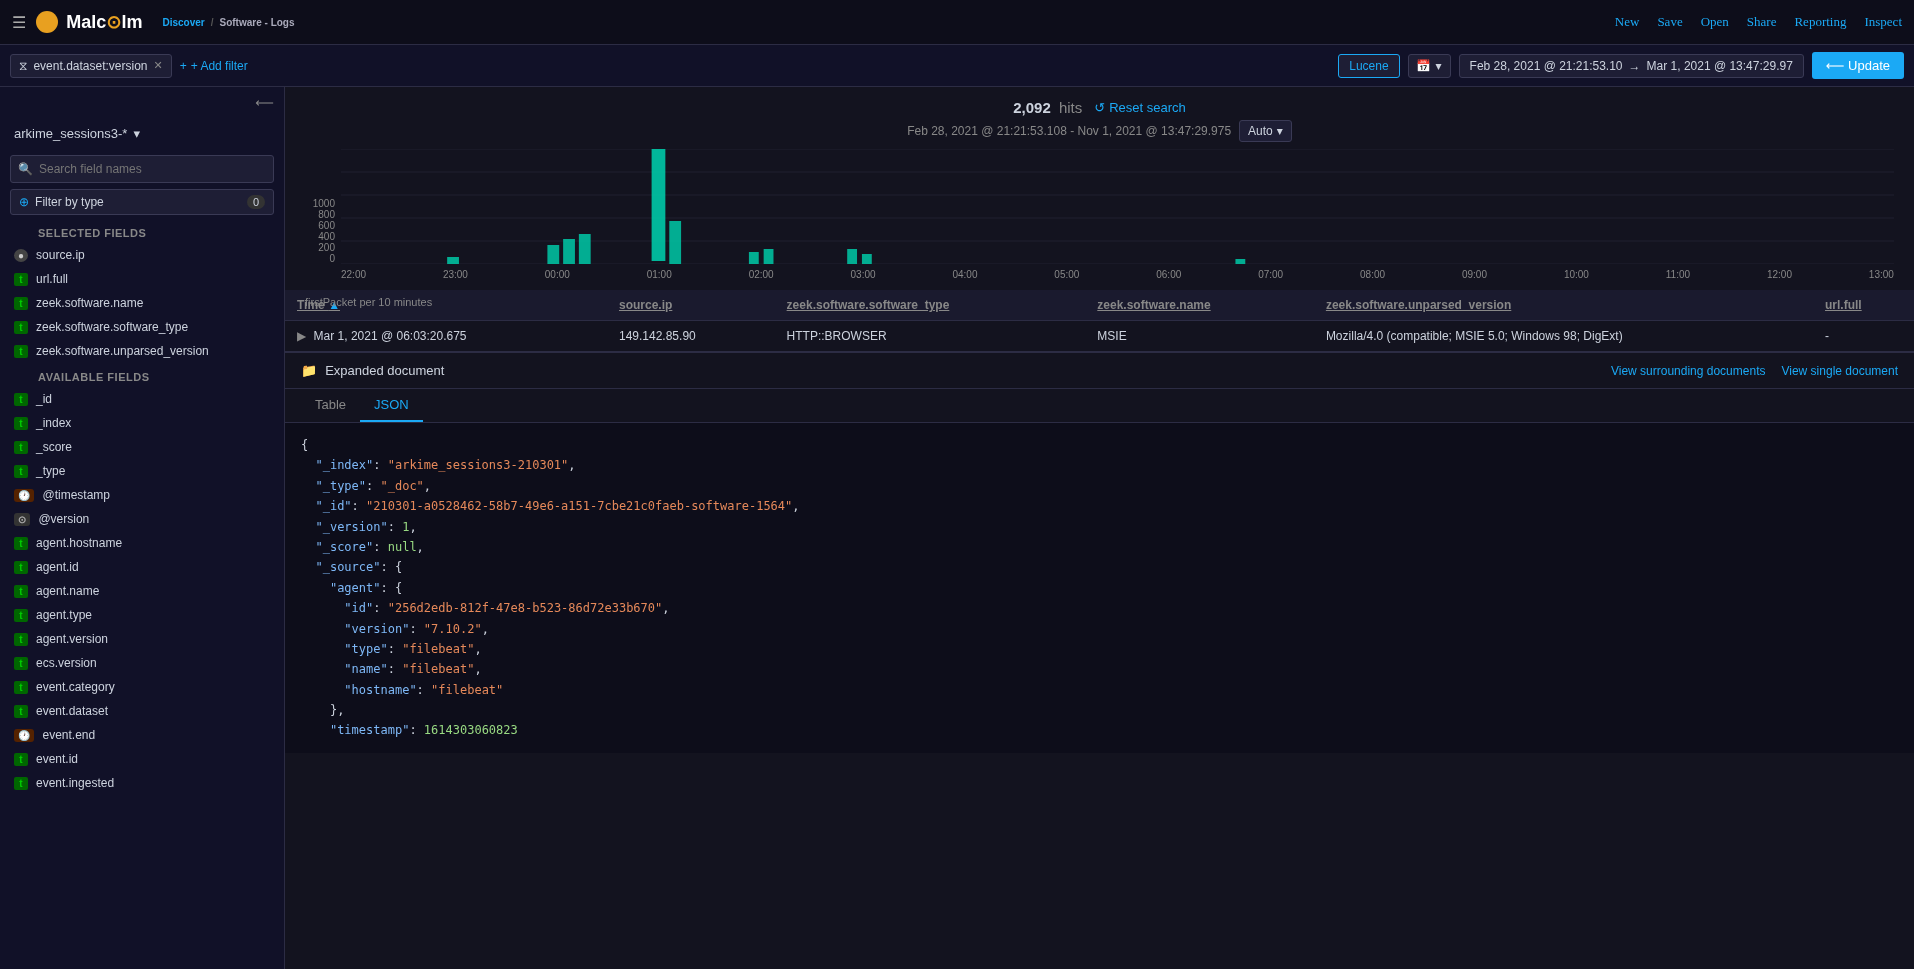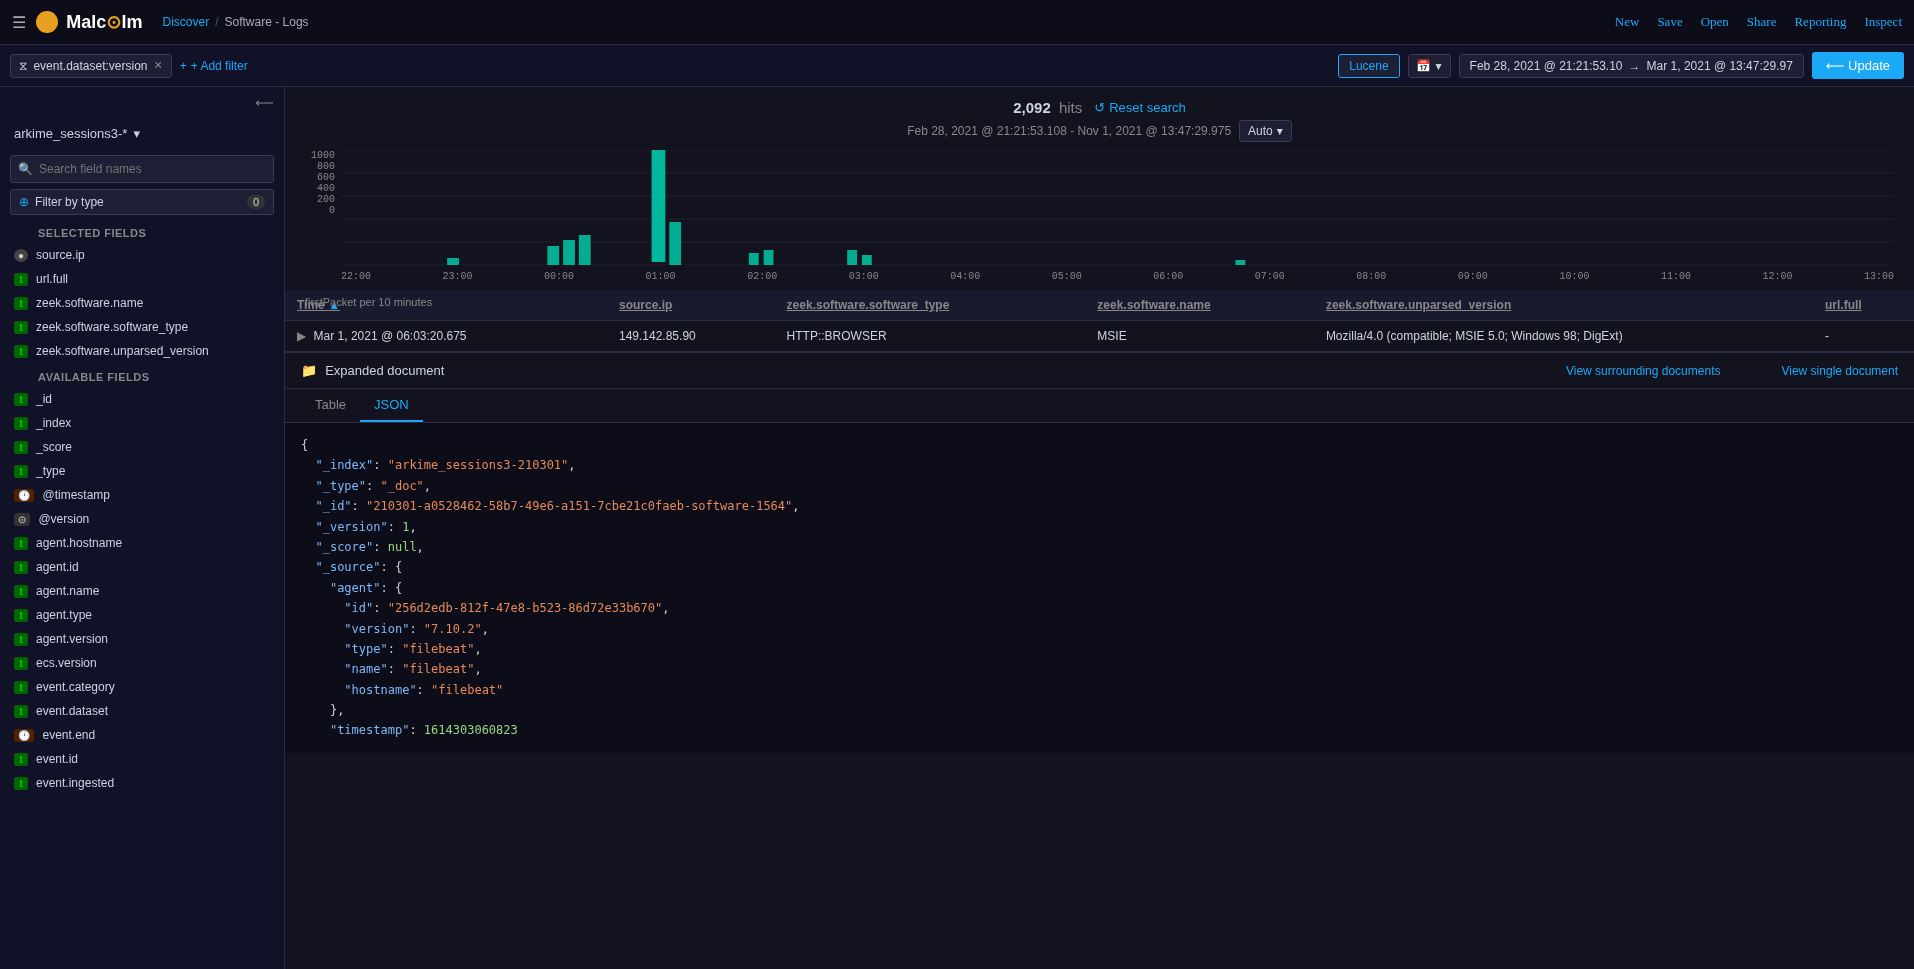--- a/index.html
+++ b/index.html
@@ -3,21 +3,21 @@
   <meta charset="utf-8">
   <style>
     * { margin: 0; padding: 0; box-sizing: border-box; }
     body { background: #1a1a2e; color: #cdd3de; font-family: 'Segoe UI', Arial, sans-serif; font-size: 13px; overflow: hidden; width: 1914px; height: 969px; }
 
     
     .top-nav { background: #0d0d1a; height: 45px; display: flex; align-items: center; padding: 0 12px; border-bottom: 1px solid #2c2c44; }
     .logo { color: #fff; font-size: 18px; font-weight: bold; margin-right: 20px; display: flex; align-items: center; gap: 8px; }
     .logo-icon { width: 22px; height: 22px; border-radius: 50%; background: #e8a020; display: inline-block; position: relative; }
     .nav-menu-icon { color: #aaa; font-size: 16px; margin-right: 10px; cursor: pointer; }
-    .nav-breadcrumb { display: flex; align-items: center; gap: 6px; color: #aab; font-size: 12px; flex: 1; }
+    .nav-breadcrumb { display: flex; align-items: center; gap: 6px; color: #aab; font-size: 10px; flex: 1; font-weight: bold; }
     .nav-breadcrumb .sep { color: #555; }
     .nav-right { display: flex; align-items: center; gap: 18px; font-family: Liberation Serif, serif; }
     .nav-right a { color: #1ba9f5; font-size: 13px; text-decoration: none; cursor: pointer; }
 
     
     .filter-bar { background: #111128; height: 42px; display: flex; align-items: center; padding: 0 10px; gap: 8px; border-bottom: 1px solid #2c2c44; }
     .filter-bar-left { display: flex; align-items: center; gap: 8px; flex: 1; }
     .index-selector { display: flex; align-items: center; gap: 6px; background: #1e1e35; border: 1px solid #3a3a55; border-radius: 3px; padding: 4px 8px; cursor: pointer; color: #cdd3de; font-size: 12px; }
     .add-filter { color: #1ba9f5; font-size: 12px; cursor: pointer; display: flex; align-items: center; gap: 4px; }
     .datetime-bar { display: flex; align-items: center; gap: 8px; }
@@ -67,21 +67,21 @@
     .data-table th .sort-icon { color: #1ba9f5; }
     .data-table td { padding: 8px 12px; border-bottom: 1px solid #2c2c44; font-size: 12px; color: #cdd3de; vertical-align: top; max-width: 300px; overflow: hidden; text-overflow: ellipsis; white-space: nowrap; }
     .expand-btn { background: none; border: none; color: #888; cursor: pointer; font-size: 12px; margin-right: 4px; }
     .row-expanded { background: #15152a; }
 
     
     .expanded-doc { background: #13131f; border-top: 1px solid #2c2c44; flex: 1; overflow: hidden; display: flex; flex-direction: column; }
     .expanded-doc-header { display: flex; align-items: center; padding: 10px 16px; gap: 8px; border-bottom: 1px solid #2c2c44; }
     .expanded-doc-title { font-size: 13px; color: #cdd3de; font-weight: 500; }
     .expanded-doc-actions { margin-left: auto; display: flex; gap: 16px; }
-    .expanded-doc-actions a { color: #1ba9f5; font-size: 12px; cursor: pointer; text-decoration: none; margin-left: 45px; }
+    .expanded-doc-actions a { color: #1ba9f5; font-size: 12px; cursor: pointer; text-decoration: none; }
     .doc-tabs { display: flex; gap: 0; padding: 0 16px; border-bottom: 1px solid #2c2c44; }
     .doc-tab { padding: 8px 14px; font-size: 13px; cursor: pointer; color: #888; border-bottom: 2px solid transparent; }
     .doc-tab.active { color: #1ba9f5; border-bottom-color: #1ba9f5; }
     .doc-content { padding: 12px 16px; overflow: auto; flex: 1; font-family: monospace; font-size: 12px; line-height: 1.7; background: #0d0d1a; }
     .doc-content::-webkit-scrollbar { width: 5px; }
     .doc-content::-webkit-scrollbar-thumb { background: #3a3a55; }
     .json-key { color: #7eb8f7; }
     .json-str { color: #e6895a; }
     .json-num { color: #98d982; }
     .json-punct { color: #cdd3de; }
@@ -266,21 +266,21 @@
         </span>
       </div>
       <div class="chart-subtitle">
         <span>Feb 28, 2021 @ 21:21:53.108 - Nov 1, 2021 @ 13:47:29.975</span>
         <div class="auto-select">
           <span>Auto</span>
           <span>▾</span>
         </div>
       </div>
       <div class="chart-wrapper">
-        <div style="display:flex;align-items:flex-start;height:130px;font-family:Liberation Mono, monospace;">
+        <div style="display:flex;align-items:flex-end;height:130px;">
           <div style="display:flex;flex-direction:column;justify-content:space-between;padding:0 6px 16px 0;color:#888;font-size:10px;text-align:right;min-width:36px;">
             <span>1000</span>
             <span>800</span>
             <span>600</span>
             <span>400</span>
             <span>200</span>
             <span>0</span>
           </div>
           <div style="flex:1;position:relative;">
             <svg style="width:100%;height:115px;" viewBox="0 0 1580 115" preserveAspectRatio="none">

